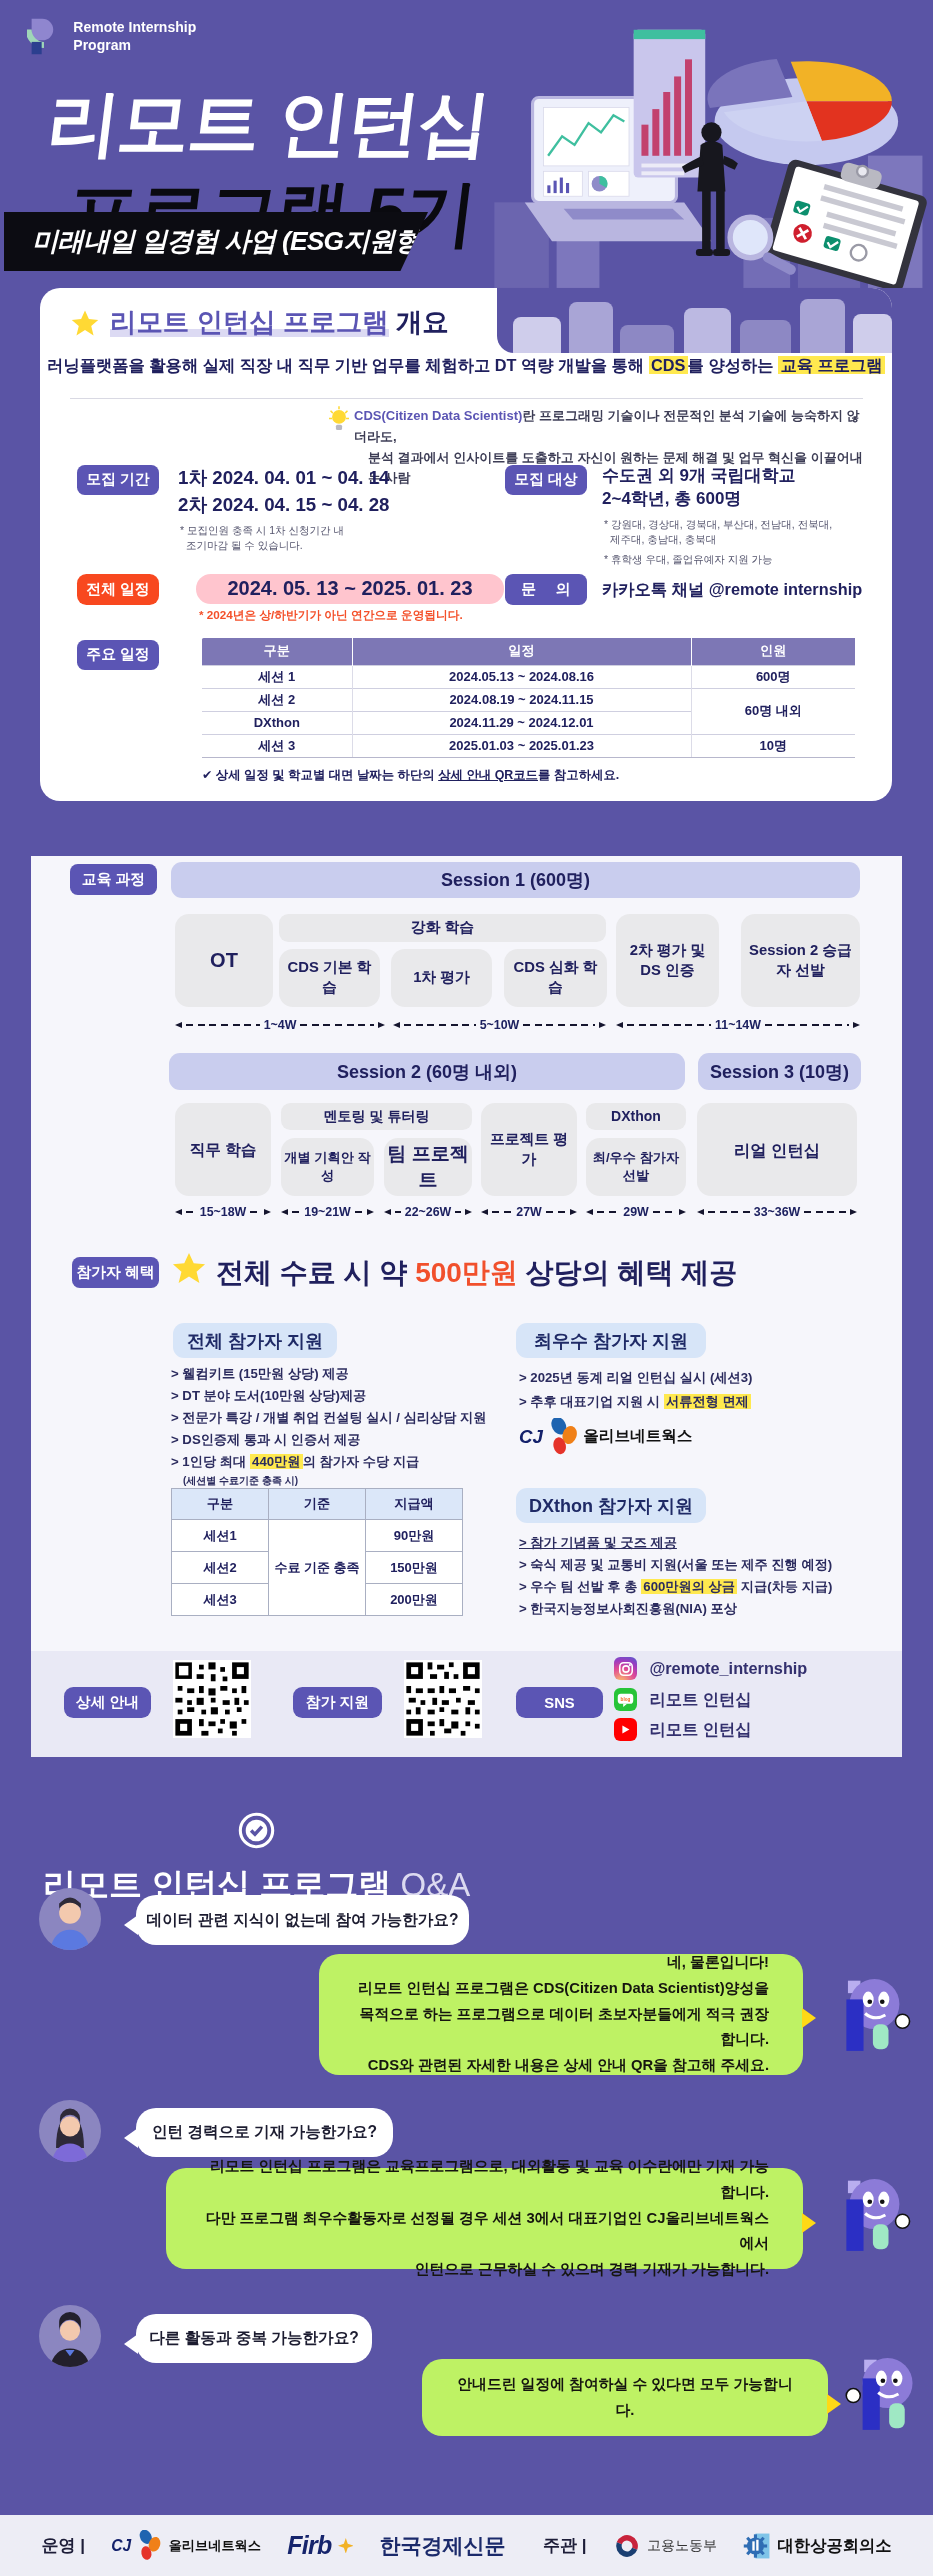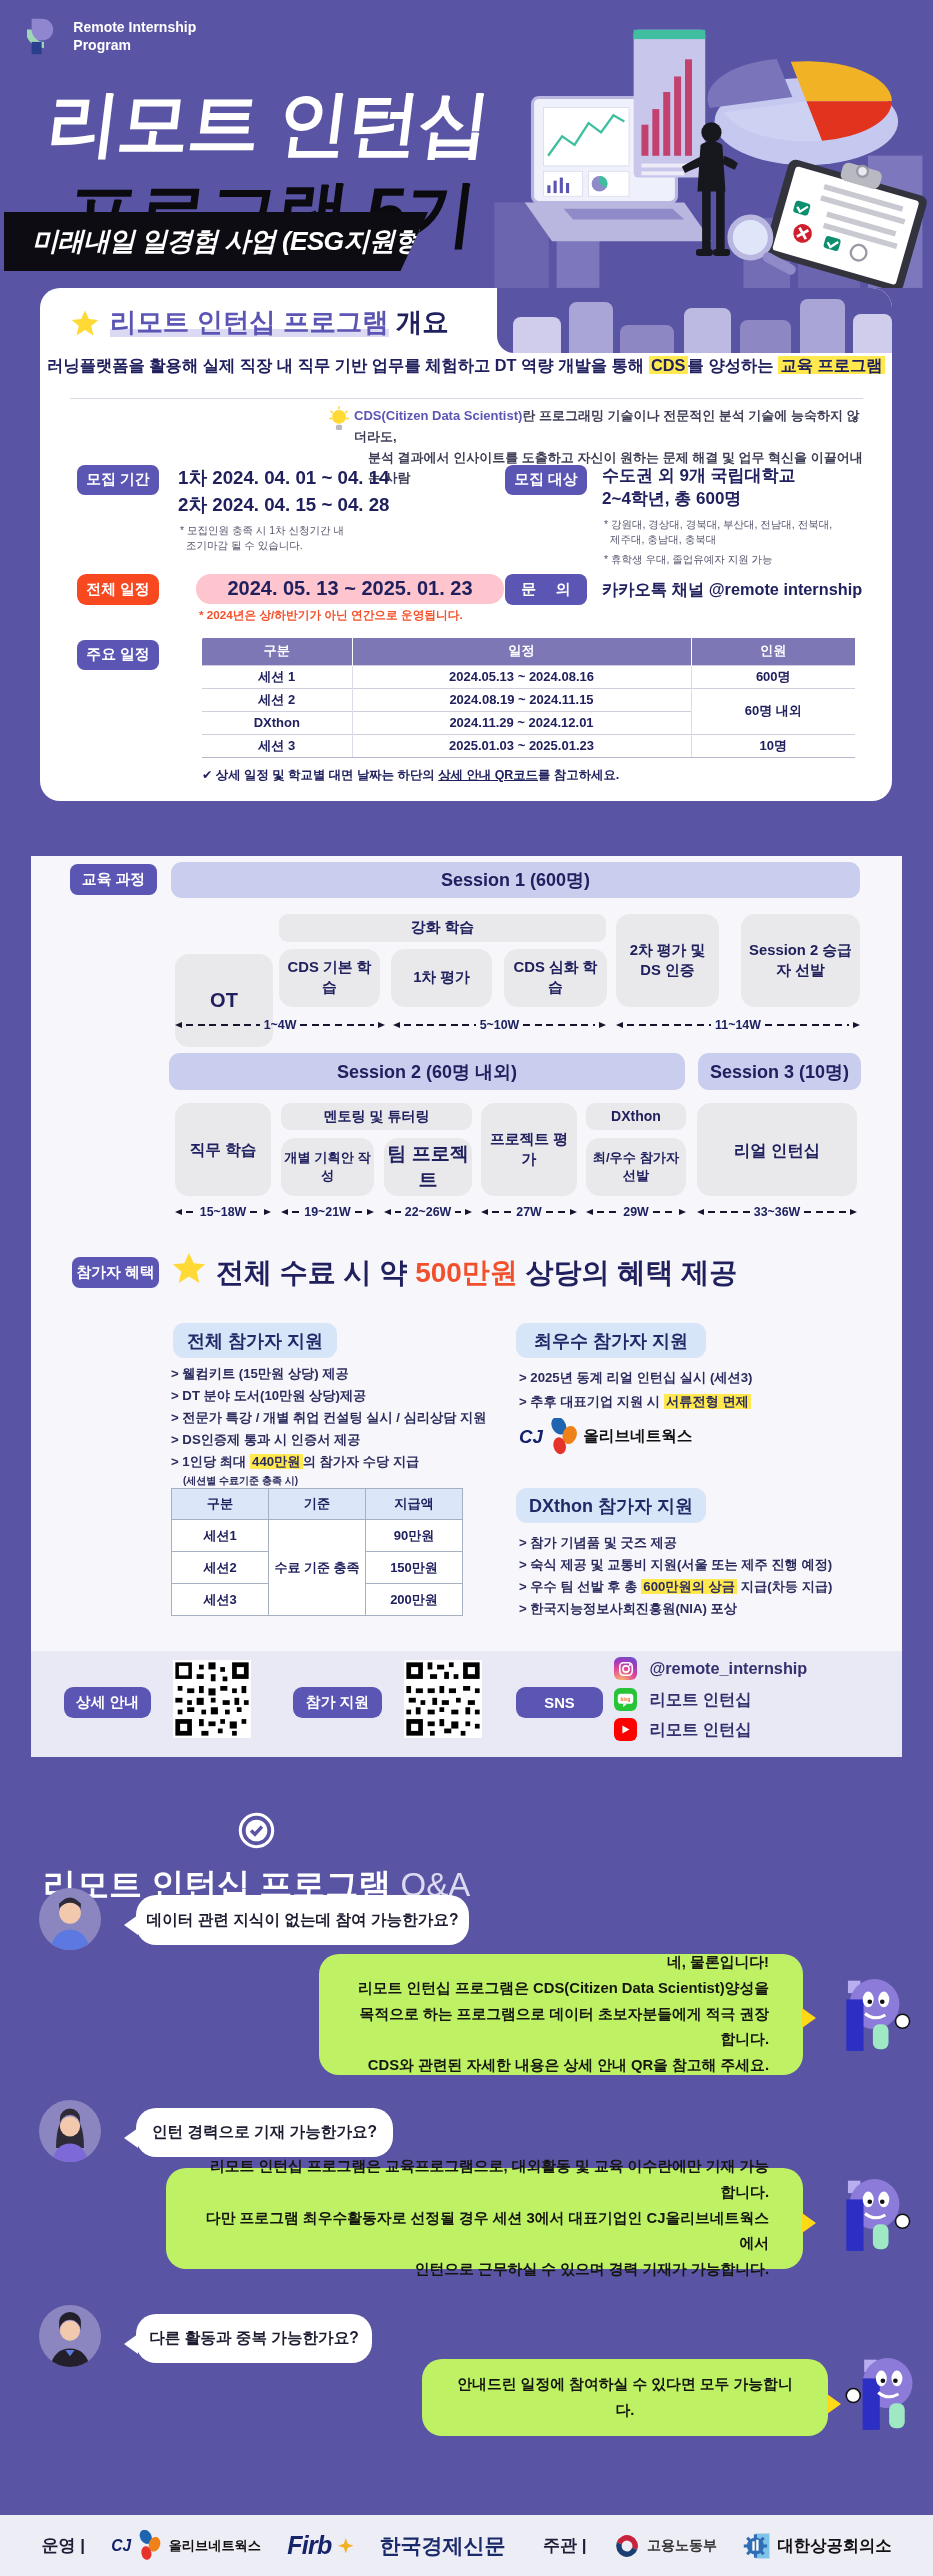--- a/index.html
+++ b/index.html
@@ -256,21 +256,21 @@
     <div class="abs navy" style="left:162px;top:479px;font-size:12.4px;font-weight:900;">
       <span>✔ 상세 일정 및 학교별 대면 날짜는 하단의 </span><span style="text-decoration:underline;">상세 안내 QR코드</span><span>를 참고하세요.</span>
     </div>
   </div>
 
   <div id="sec2" class="abs" style="left:31px;top:856px;width:871px;height:901px;">
 
     <div class="abs badge" style="left:39px;top:7.8px;width:87px;height:31px;">교육 과정</div>
 
     <div class="abs sbar" style="left:140px;top:6.2px;width:689px;height:36px;">Session 1 (600명)</div>
-    <div class="abs gbox" style="left:144px;top:58px;width:98px;height:93px;font-size:20px;margin-top:40px;">OT</div>
+    <div class="abs gbox" style="left:144px;top:58px;width:98px;height:93px;font-size:20px;">OT</div>
     <div class="abs gbox" style="left:248px;top:58px;width:327px;height:28px;border-radius:9.3px;">강화 학습</div>
     <div class="abs gbox" style="left:248px;top:93px;width:101px;height:58px;">CDS 기본 학습</div>
     <div class="abs gbox" style="left:360px;top:93px;width:101px;height:58px;">1차 평가</div>
     <div class="abs gbox" style="left:473px;top:93px;width:103px;height:58px;">CDS 심화 학습</div>
     <div class="abs gbox" style="left:585px;top:58px;width:103px;height:93px;">2차 평가 및 DS 인증</div>
     <div class="abs gbox" style="left:710px;top:58px;width:119px;height:93px;">Session 2 승급자 선발</div>
 
     <div class="abs warr" style="left:144px;top:163px;width:210px;">
       <i class="tri tl"></i>
         <span class="dash"></span>
@@ -398,21 +398,21 @@
       <span style="font-size:18.7px;font-weight:900;font-style:italic;color:#14216b;">CJ</span>
       <svg width="31" height="37" viewBox="0 0 40 48">
         <ellipse cx="14" cy="10" rx="9" ry="12" transform="rotate(-28 14 10)" fill="#1f64b0"></ellipse>
         <ellipse cx="28" cy="22" rx="9" ry="12" transform="rotate(18 28 22)" fill="#f08018"></ellipse>
         <ellipse cx="15" cy="36" rx="8" ry="11" transform="rotate(-12 15 36)" fill="#e5332a"></ellipse>
       </svg>
       <span style="font-size:15.6px;font-weight:900;color:#111;">올리브네트웍스</span>
     </div>
 
     <div class="abs bluehdr" style="left:485px;top:632px;width:190px;height:35px;">DXthon 참가자 지원</div>
-    <div class="abs bullet" style="left:488px;top:678px;">&gt; 참가 기념품 및 굿즈 제공</div>
+    <div class="abs bullet" style="left:488px;top:678px;text-decoration:underline;">&gt; 참가 기념품 및 굿즈 제공</div>
     <div class="abs bullet" style="left:488px;top:700px;">&gt; 숙식 제공 및 교통비 지원(서울 또는 제주 진행 예정)</div>
     <div class="abs bullet" style="left:488px;top:722px;">
       <span>&gt; 우수 팀 선발 후 총 </span><span class="hl">600만원의 상금</span><span> 지급(차등 지급)</span>
     </div>
     <div class="abs bullet" style="left:488px;top:744px;">&gt; 한국지능정보사회진흥원(NIA) 포상</div>
 
     <div id="qrband" class="abs" style="left:0;top:795px;width:871px;height:106px;">
       <div class="abs badge" style="left:33px;top:36px;width:87px;height:31px;border-radius:9.3px;">상세 안내</div>
       <svg class="abs" style="left:142px;top:8.6px;background:#fff;" width="78" height="78" viewBox="0 0 33 33">
         <rect width="33" height="33" fill="#fff"></rect>
@@ -653,21 +653,21 @@
     </div>
     <span style="font-size:21px;font-weight:900;color:#1b2a6b;">한국경제신문</span>
     <span class="flabel" style="margin-left:11px;">주관 |</span>
     <div class="flogo">
       <svg width="28" height="28" viewBox="0 0 36 36">
         <g transform="rotate(20 18 18)">
           <path d="M4 18 A14 14 0 0 1 32 18 L25 18 A7 7 0 0 0 11 18 Z" fill="#c8233c"></path>
           <path d="M32 18 A14 14 0 0 1 4 18 L11 18 A7 7 0 0 0 25 18 Z" fill="#1b3f72"></path>
         </g>
       </svg>
-      <span style="font-size:14px;font-weight:bold;color:#333;">고용노동부</span>
+      <span style="font-size:14px;font-weight:normal;color:#333;">고용노동부</span>
     </div>
     <div class="flogo">
       <svg width="28" height="28" viewBox="0 0 36 36">
         <rect x="16" y="2" width="18" height="32" fill="#7fc4e8"></rect>
         <g fill="#2f6db4">
           <circle cx="16" cy="18" r="11"></circle>
           <g stroke="#2f6db4" stroke-width="4">
             <line x1="16" y1="3" x2="16" y2="8"></line>
               <line x1="16" y1="28" x2="16" y2="33"></line>
               <line x1="1" y1="18" x2="6" y2="18"></line>

